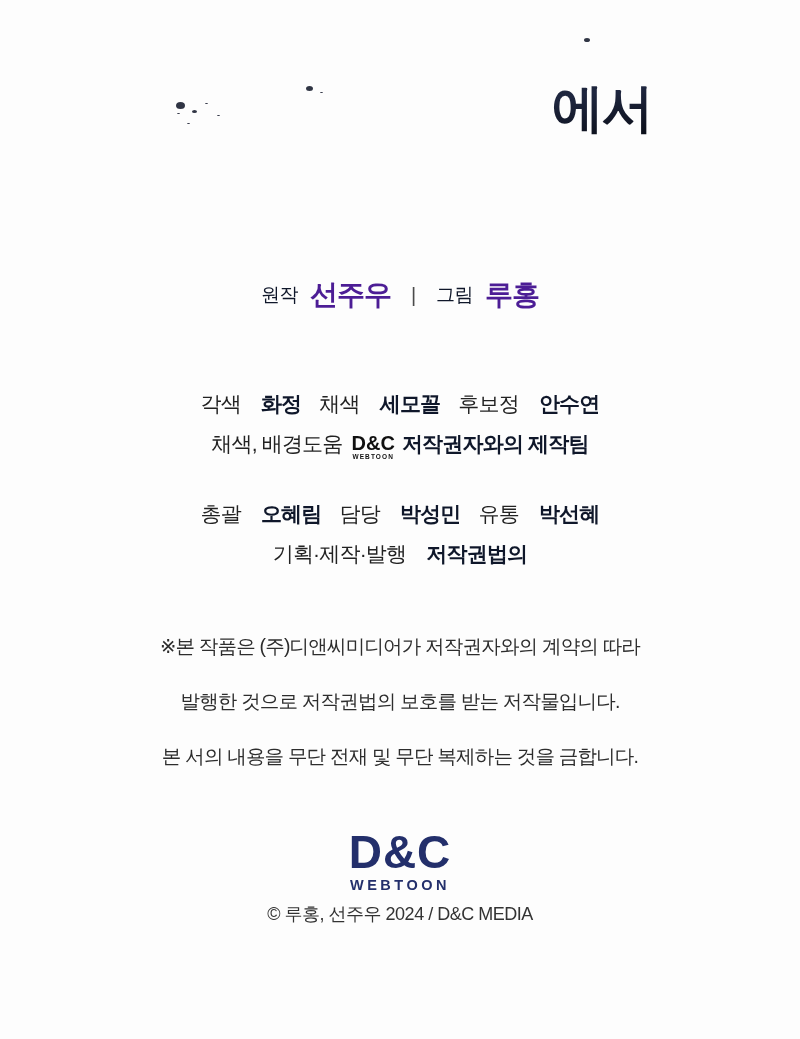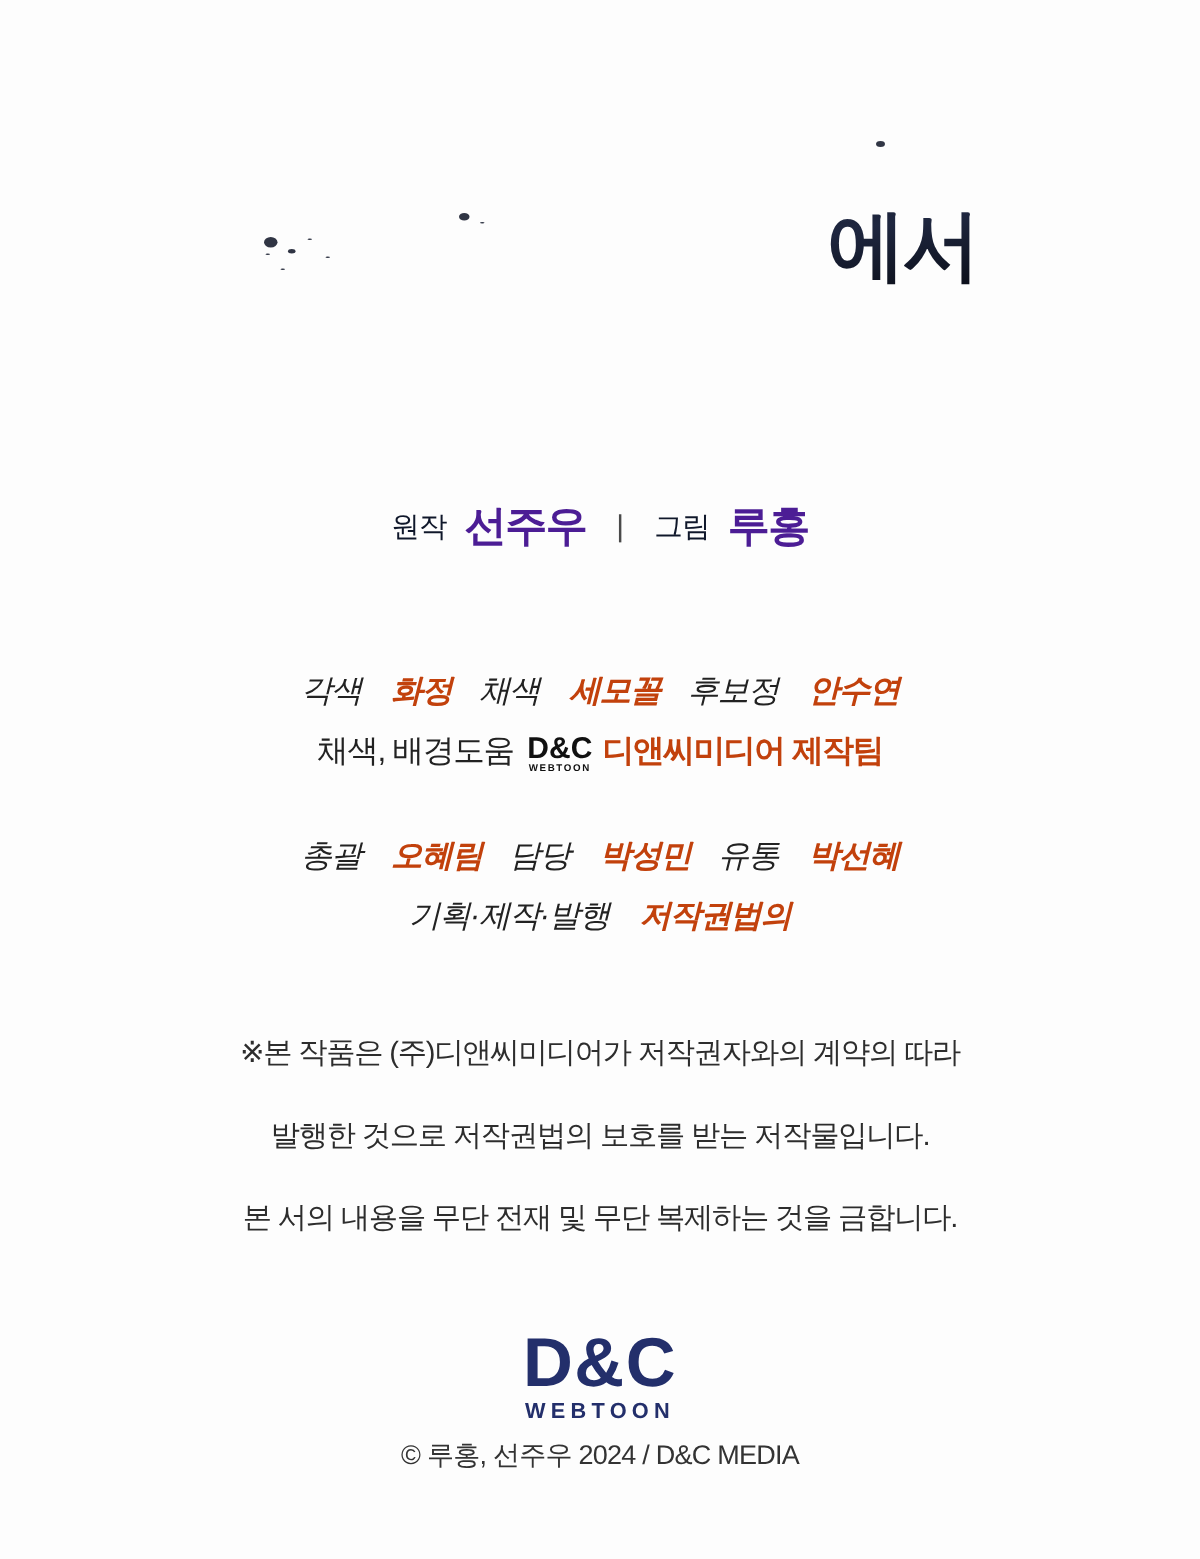--- a/index.html
+++ b/index.html
@@ -6,21 +6,21 @@
   html, body { width: 800px; height: 1039px; }
   body {
     background: #fdfdfd;
     font-family: "Liberation Sans", "DejaVu Sans", sans-serif;
     color: #1c1c1c;
     overflow: hidden;
   }
   .page {
     width: 800px; height: 1039px;
     display: flex; flex-direction: column; align-items: center;
-    padding-top: 100px;
+    padding-top: 44px;
     position: relative;
   }
 
   
   .title-block {
     position: relative;
     text-align: center;
     user-select: none;
   }
   .title-line {
@@ -69,23 +69,23 @@
   .byline .sep  { font-size: 20px; color: #4a4a4a; margin: 0 8px; font-weight: 400; }
 
   
   .staff { margin-top: 76px; text-align: center; }
   .staff.second { margin-top: 42px; }
   .staff-line {
     display: flex; align-items: center; justify-content: center;
     font-size: 21px; letter-spacing: -0.8px; color: #161616;
   }
   .staff-line + .staff-line { margin-top: 12px; }
-  .pair { display: inline-flex; align-items: baseline; margin: 0 9px; gap: 20px; font-style: italic; }
+  .pair { display: inline-flex; align-items: baseline; margin: 0 9px; gap: 20px; }
   .role { font-weight: 400; color: #222; }
-  .name { font-weight: 700; color: #c2410c; }
+  .name { font-weight: 700; color: #0f172a; }
 
   .inline-logo {
     display: inline-flex; flex-direction: column; align-items: center;
     margin: 0 7px 0 9px; transform: translateY(2px);
     color: #101010; line-height: 1;
   }
   .inline-logo .il-top { font-size: 20px; font-weight: 900; letter-spacing: 0; }
   .inline-logo .il-bottom { font-size: 6.5px; font-weight: 700; letter-spacing: 1.1px; margin-top: 1px; }
 
   
@@ -150,21 +150,21 @@
         <span class="role">후보정</span>
         <span class="name">안수연</span>
       </span>
     </div>
     <div class="staff-line">
       <span class="role">채색, 배경도움</span>
       <span class="inline-logo">
         <span class="il-top">D&amp;C</span>
         <span class="il-bottom">WEBTOON</span>
       </span>
-      <span class="name">디앤씨미디어 제작팀</span>
+      <span class="name">저작권자와의 제작팀</span>
     </div>
   </section>
 
   <section class="staff second">
     <div class="staff-line">
       <span class="pair">
         <span class="role">총괄</span>
         <span class="name">오혜림</span>
       </span>
       <span class="pair">

